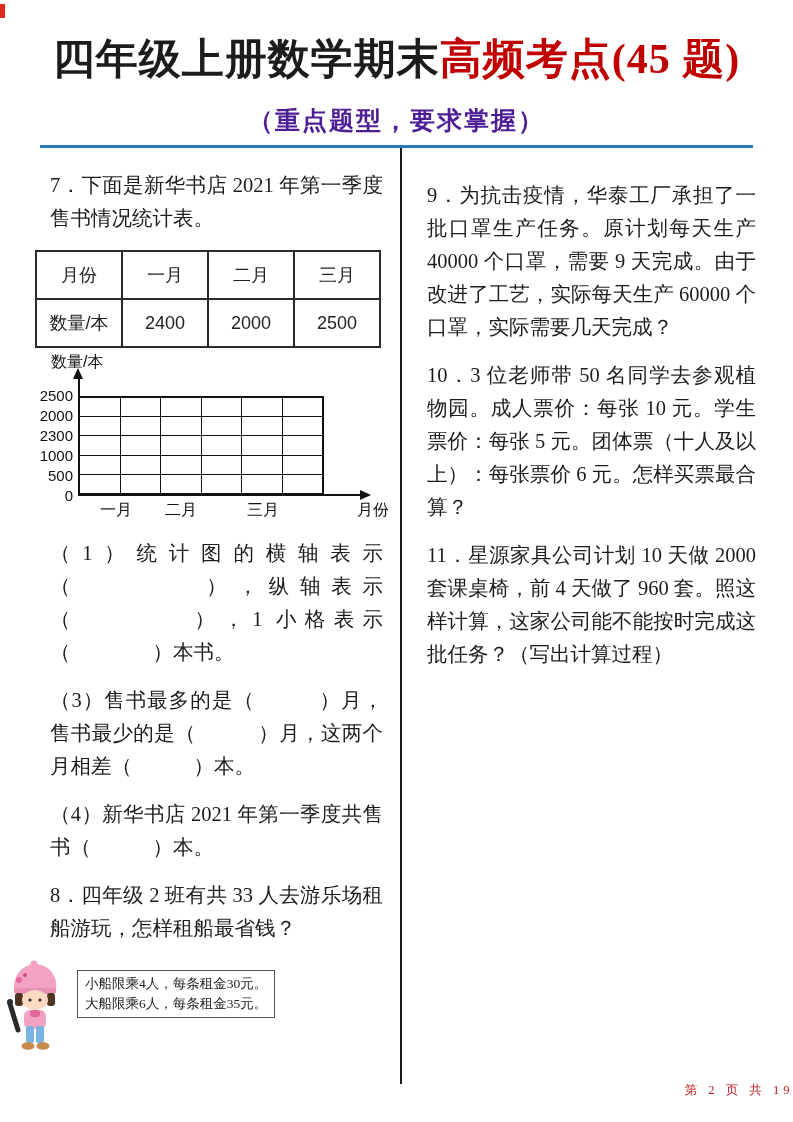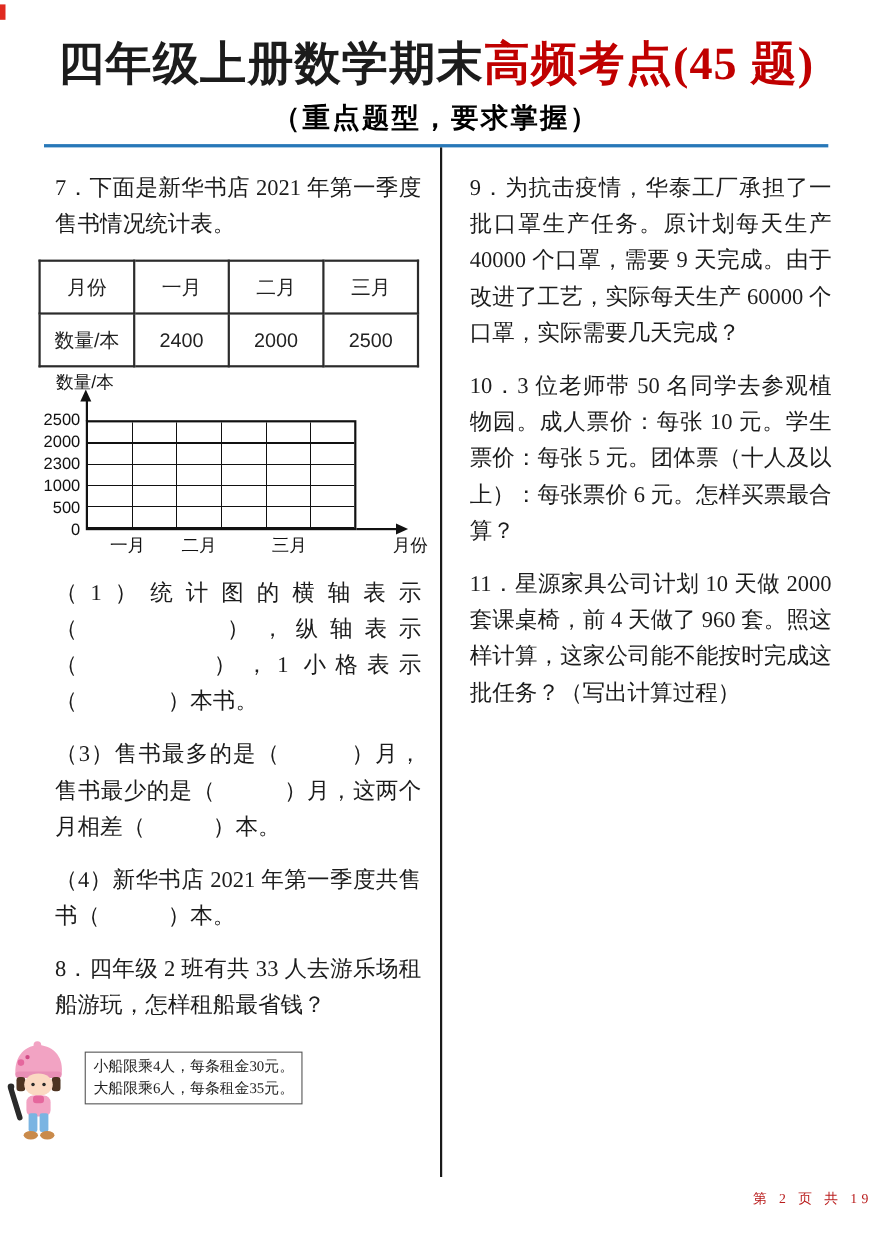--- a/index.html
+++ b/index.html
@@ -5,27 +5,27 @@
   html,body{margin:0;padding:0;}
   body{
     width:793px;height:1122px;background:#ffffff;position:relative;overflow:hidden;
     font-family:"Liberation Serif","DejaVu Serif",serif;color:#1c1c1c;
   }
   .corner-mark{position:absolute;left:0;top:4px;width:5px;height:14px;background:#e02a20;}
   
   .header{padding-top:34px;text-align:center;}
   .title{font-size:42px;font-weight:bold;letter-spacing:1px;line-height:1.2;}
   .title .red{color:#c00000;}
-  .subtitle{margin-top:6px;font-size:25px;font-weight:bold;color:#000000;letter-spacing:2px;}
+  .subtitle{margin-top:20px;font-size:25px;font-weight:bold;color:#4c1d95;letter-spacing:2px;}
   .blue-rule{height:3px;background:#2878b8;margin:8px 40px 0 40px;}
   
   .content{display:flex;align-items:stretch;margin:0 18px 0 35px;min-height:936px;}
   .col-left{width:363px;padding-top:6px;}
   .col-divider{width:2px;background:#1a1a1a;margin:0 0 0 2px;}
-  .col-right{flex:1;padding:6px 4px 0 10px;font-family:Liberation Serif, serif;}
+  .col-right{flex:1;padding:16px 4px 0 10px;font-family:Liberation Serif, serif;}
   p.q{font-size:20.5px;line-height:33px;margin:15px;text-align:justify;}
   
   table.sales{border-collapse:collapse;margin:8px 0 4px 0;
     font-family:"Liberation Sans","DejaVu Sans",sans-serif;font-size:18px;color:#222;}
   table.sales td{border:2px solid #2b2b2b;width:84px;height:46px;text-align:center;padding:0;}
   
   .chart{position:relative;height:170px;margin:2px 0 4px 0;
     font-family:"Liberation Sans","DejaVu Sans",sans-serif;}
   .chart-ylabel{position:absolute;left:16px;top:0;font-size:16px;color:#111;}
   .arrow-up{position:absolute;left:38px;top:16px;width:0;height:0;

